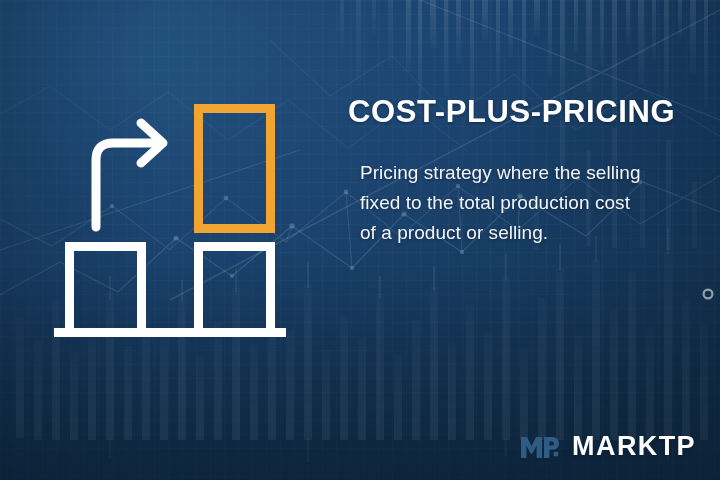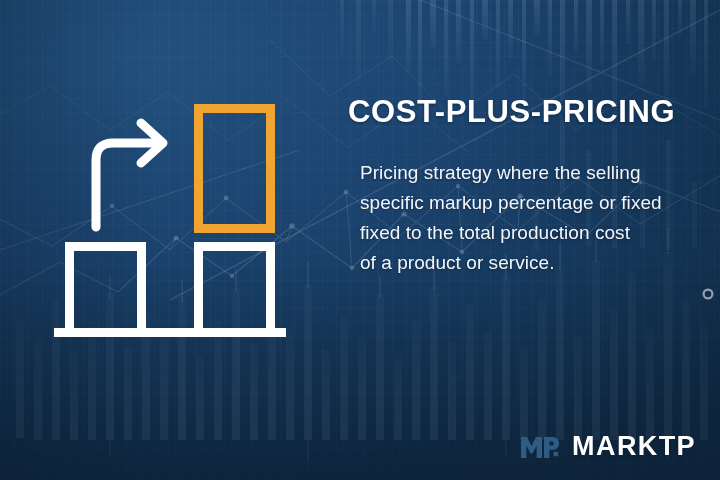--- a/index.html
+++ b/index.html
@@ -284,23 +284,22 @@
 
       <path d="M 48 135 L 48 68 Q 48 51 65 51 L 112 51" fill="none" stroke="#ffffff" stroke-width="9" stroke-linecap="round" stroke-linejoin="round"></path>
       <path d="M 93 31 L 115 51 L 93 71" fill="none" stroke="#ffffff" stroke-width="9" stroke-linecap="round" stroke-linejoin="round"></path>
     </svg>
   </div>
 
   <div class="text-col">
     <h1 class="headline">COST-PLUS-PRICING</h1>
     <p class="body-copy">
       <span class="ln">Pricing strategy where the selling</span>
-      <span class="ln">specific markup percentage or fixed</span>
       <span class="ln">fixed to the total production cost</span>
-      <span class="ln">of a product or service.</span>
+      <span class="ln">of a product or selling.</span>
     </p>
   </div>
 
   <div class="logo">
     <svg class="logo-mark" width="40" height="26" viewBox="0 0 40 26" aria-hidden="true">
 
       <path d="M1 24 L1 3 L7 3 L11.5 12 L16 3 L22 3 L22 24 L16.6 24 L16.6 11.5 L12.6 19.5 L10.4 19.5 L6.4 11.5 L6.4 24 Z" fill="#2e5c84"></path>
 
       <path d="M24 24 L24 3 L32 3 C36.5 3 39 5.6 39 9.4 C39 13.2 36.5 15.8 32 15.8 L29.4 15.8 L29.4 24 Z
                M29.4 7.4 L29.4 11.6 L31.6 11.6 C33.1 11.6 33.9 10.8 33.9 9.5 C33.9 8.2 33.1 7.4 31.6 7.4 Z" fill="#2e5c84"></path>

